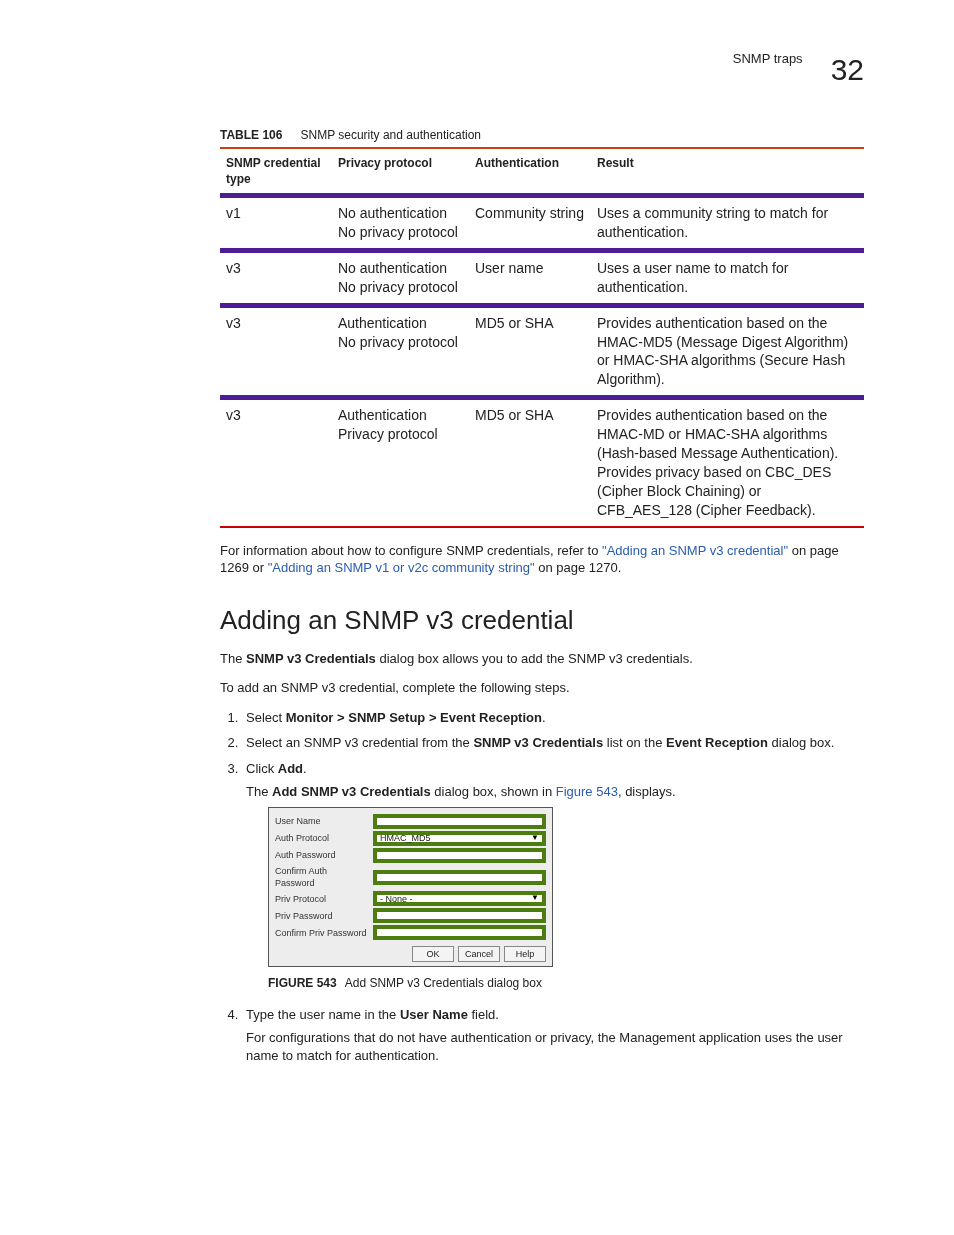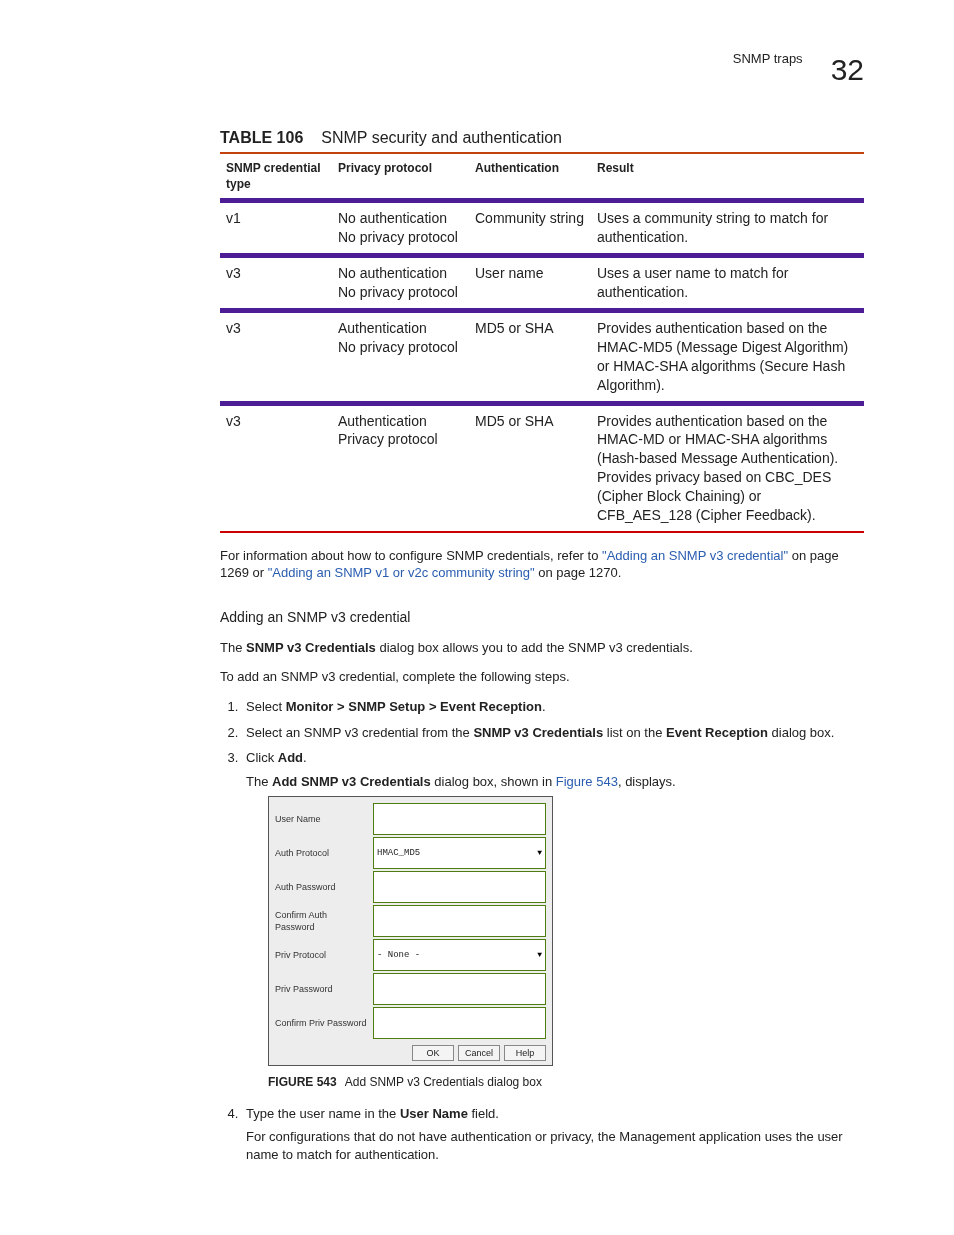--- a/index.html
+++ b/index.html
@@ -13,21 +13,21 @@
     line-height: 1.35;
   }
   .header {
     display: flex;
     justify-content: flex-end;
     gap: 28px;
     margin-bottom: 36px;
   }
   .header-title { font-size: 13px; }
   .header-num { font-size: 30px; font-weight: 400; font-family: Arial, sans-serif; }
-  .tbl-caption { font-size: 16px; margin-bottom: 4px; }
+  .tbl-caption { font-size: 12px; margin-bottom: 4px; }
   .tbl-caption b { font-weight: bold; margin-right: 18px; }
   table.data {
     border-collapse: collapse;
     width: 100%;
     font-size: 12.5px;
     margin-bottom: 14px;
   }
   table.data th {
     text-align: left;
     font-weight: bold;
@@ -44,21 +44,21 @@
     font-size: 14px;
     line-height: 1.35;
   }
   table.data tr:last-child td { border-bottom: 2px solid #c00; }
   .c0 { width: 100px; }
   .c1 { width: 125px; }
   .c2 { width: 110px; }
   p { margin: 0 0 12px 0; }
   a.link { color: #2a5db0; text-decoration: none; }
   h2.section {
-    font-size: 14px;
+    font-size: 26px;
     font-weight: normal;
     font-family: Arial, sans-serif;
     margin: 26px 0 12px 0;
   }
   ol.steps { margin: 0 0 12px 0; padding-left: 22px; }
   ol.steps > li { margin-bottom: 8px; padding-left: 4px; }
   ol.steps .sub { margin-top: 6px; }
   .bold { font-weight: bold; }
 
   
@@ -68,23 +68,23 @@
     width: 285px;
     margin: 6px 0 8px 22px;
     font-family: Arial, sans-serif;
     font-size: 9px;
     padding: 6px 6px 4px 6px;
     box-sizing: border-box;
   }
   .drow { display: flex; align-items: center; margin-bottom: 2px; gap: 4px; }
   .dlabel { width: 94px; color: #333; }
   .dinput {
-    flex: 1; height: 32px; border: 1px solid #4d7c0f; background: #fff;
+    flex: 1; height: 15px; border: 4px solid #4d7c0f; background: #fff;
     box-sizing: border-box; font-size: 9px; padding: 0 3px;
-    display: flex; align-items: center; justify-content: space-between; font-family: Liberation Mono, monospace;
+    display: flex; align-items: center; justify-content: space-between;
   }
   .dsel { position: relative; }
   .dsel .arrow { font-size: 8px; color:#000; }
   .dbtns { display: flex; justify-content: flex-end; gap: 4px; margin-top: 6px; }
   .dbtn {
     border: 1px solid #888; background: #f4f4f4;
     font-size: 9px; padding: 1px 0; width: 40px; text-align: center;
   }
   .fig-caption { font-size: 12px; margin: 6px 0 14px 22px; }
   .fig-caption b { font-weight: bold; margin-right: 8px; }

